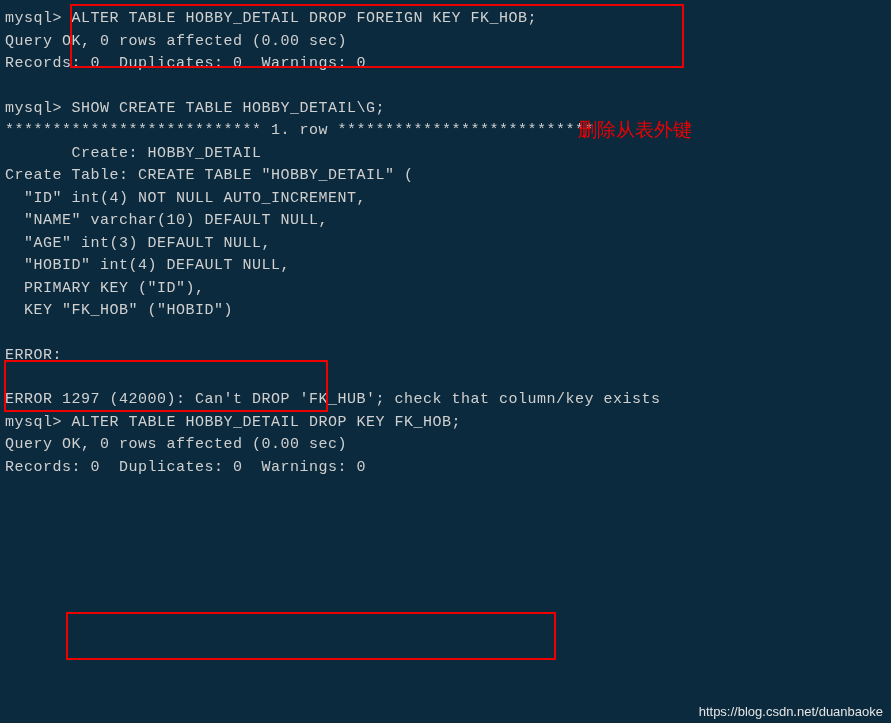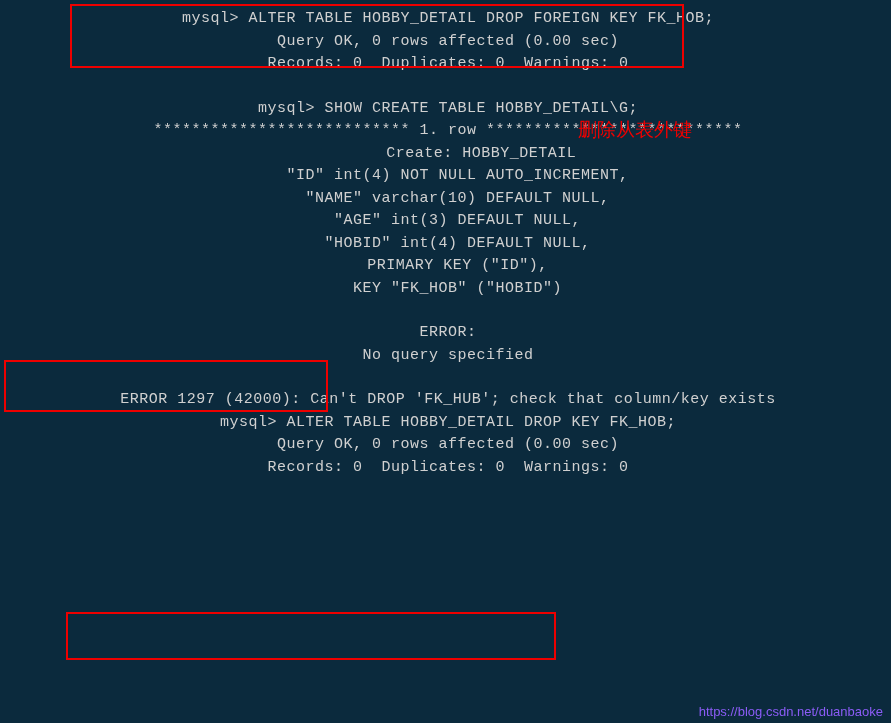--- a/index.html
+++ b/index.html
@@ -1,19 +1,18 @@
 <!DOCTYPE html>
 <html><head>
   <meta charset="utf-8">
   <style>
     * {
       margin: 0;
       padding: 0;
       box-sizing: border-box;
-      text-align: center;
     }
     body {
       background-color: #0b2a3d;
       font-family: 'Courier New', Consolas, monospace;
       font-size: 15px;
       color: #d0d0d0;
       width: 891px;
       height: 723px;
       position: relative;
       overflow: hidden;
@@ -33,48 +32,48 @@
     .annotation {
       position: absolute;
       color: #ee0000;
       font-family: SimSun, "Microsoft YaHei", sans-serif;
       font-size: 19px;
     }
     .watermark {
       position: absolute;
       right: 8px;
       bottom: 2px;
-      color: #8b5cf6;
+      color: #e5e5e5;
       font-family: Arial, sans-serif;
       font-size: 13px;
     }
     .empty-line {
       height: 22px;
     }
   </style>
 </head>
 <body>
 
 <div>
   <div class="terminal-line">mysql&gt; ALTER TABLE HOBBY_DETAIL DROP FOREIGN KEY FK_HOB;</div>
   <div class="terminal-line">Query OK, 0 rows affected (0.00 sec)</div>
   <div class="terminal-line">Records: 0  Duplicates: 0  Warnings: 0</div>
   <div class="empty-line"></div>
   <div class="terminal-line">mysql&gt; SHOW CREATE TABLE HOBBY_DETAIL\G;</div>
   <div class="terminal-line">*************************** 1. row ***************************</div>
   <div class="terminal-line">       Create: HOBBY_DETAIL</div>
+  <div class="terminal-line">Create Table: CREATE TABLE "HOBBY_DETAIL" (</div>
   <div class="terminal-line">  "ID" int(4) NOT NULL AUTO_INCREMENT,</div>
   <div class="terminal-line">  "NAME" varchar(10) DEFAULT NULL,</div>
   <div class="terminal-line">  "AGE" int(3) DEFAULT NULL,</div>
   <div class="terminal-line">  "HOBID" int(4) DEFAULT NULL,</div>
   <div class="terminal-line">  PRIMARY KEY ("ID"),</div>
   <div class="terminal-line">  KEY "FK_HOB" ("HOBID")</div>
   <div class="empty-line"></div>
   <div class="terminal-line">ERROR:</div>
-  <div class="terminal-line">No query specified</div>
   <div class="empty-line"></div>
   <div class="terminal-line">ERROR 1297 (42000): Can't DROP 'FK_HUB'; check that column/key exists</div>
   <div class="terminal-line">mysql&gt; ALTER TABLE HOBBY_DETAIL DROP KEY FK_HOB;</div>
   <div class="terminal-line">Query OK, 0 rows affected (0.00 sec)</div>
   <div class="terminal-line">Records: 0  Duplicates: 0  Warnings: 0</div>
 </div>
 
 <div class="highlight-box" style="top:4px; left:70px; width:614px; height:64px;"></div>
 <div class="highlight-box" style="top:360px; left:4px; width:324px; height:52px;"></div>
 <div class="highlight-box" style="top:612px; left:66px; width:490px; height:48px;"></div>

